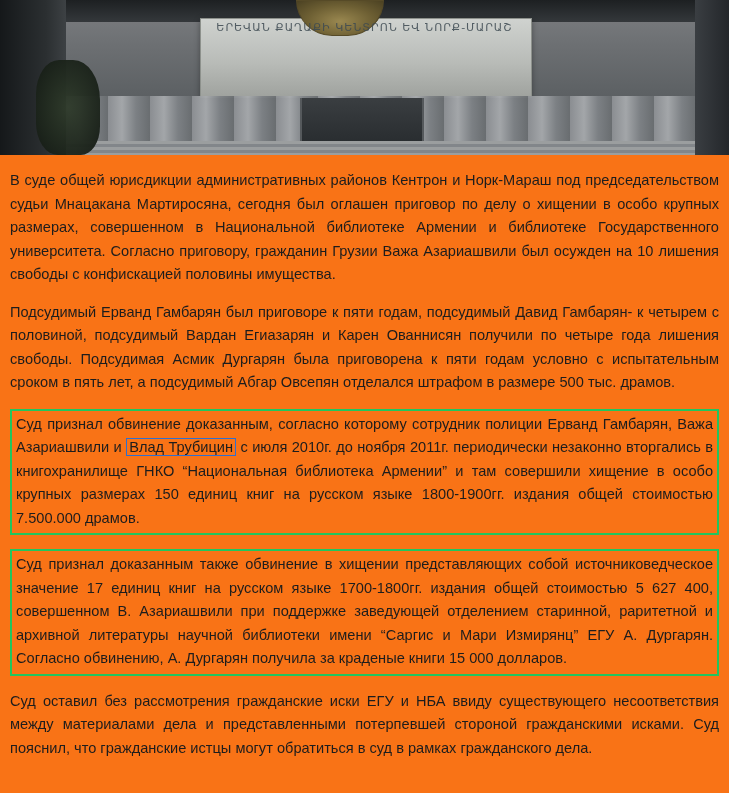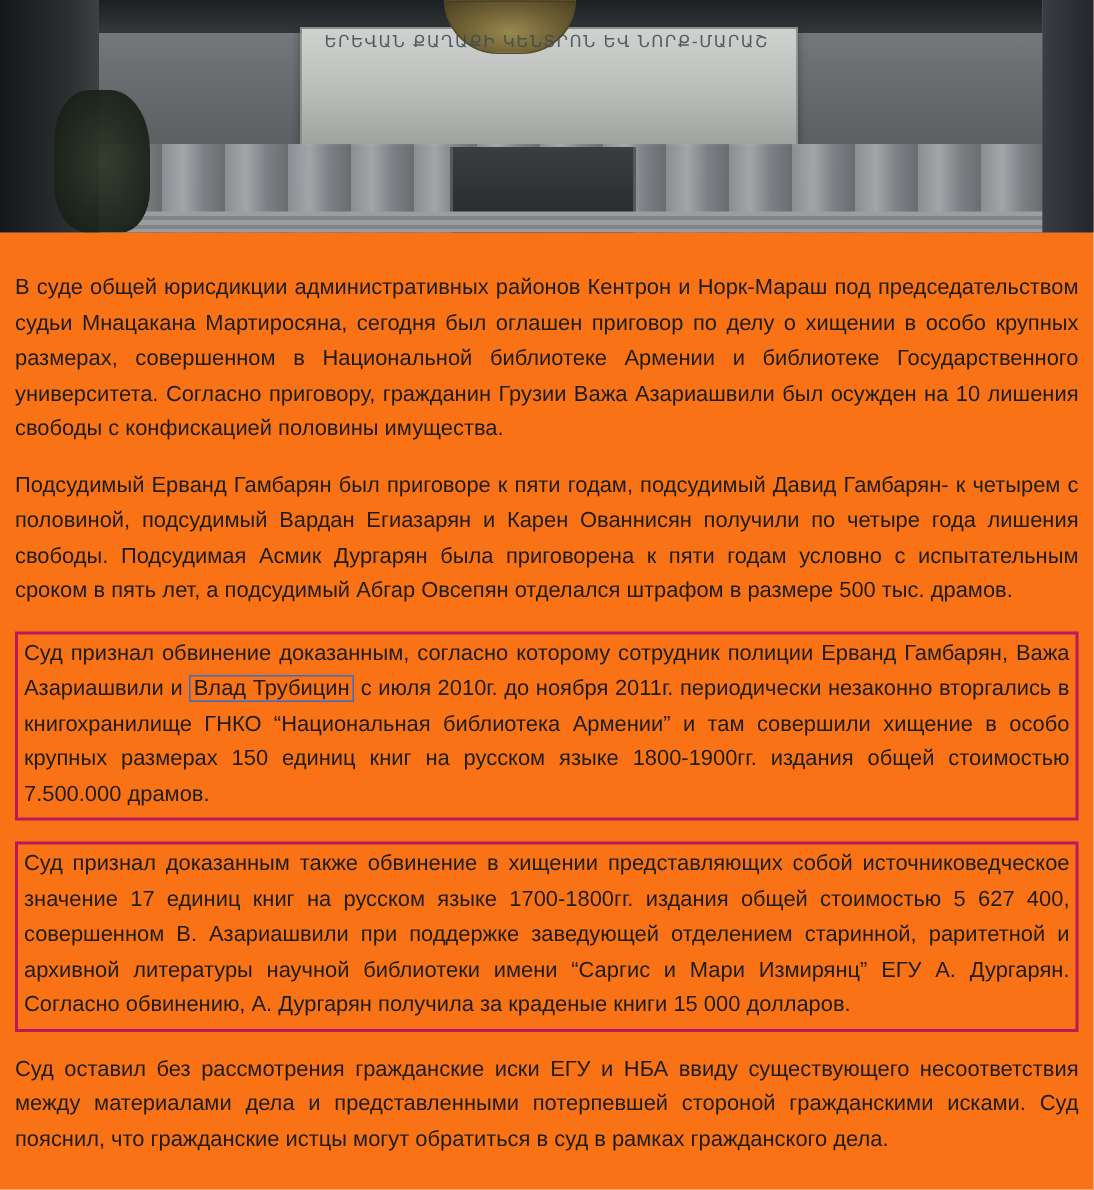--- a/index.html
+++ b/index.html
@@ -112,34 +112,34 @@
     position: absolute;
     left: 36px; top: 60px;
     width: 64px; height: 95px;
     background: radial-gradient(ellipse at 50% 50%, #2e3a2a 0%, #1b231a 70%, #131813 100%);
     border-radius: 36% 42% 30% 34%;
     opacity: 0.95;
   }
 
   
   .article {
-    padding: 26px 10px 0 10px;
+    padding: 14px 10px 0 10px;
   }
   .para {
     font-size: 14.6px;
     line-height: 23.5px;
     text-align: justify;
     margin: 0 0 14px 0;
     color: #1d1d1d;
     font-family: "Liberation Sans", sans-serif;
   }
   .para:last-child { margin-bottom: 0; }
 
   .boxed {
-    border: 2px solid #be185d;
+    border: 2px solid #22c55e;
     padding: 2px 4px 3px 4px;
     margin-bottom: 14px;
   }
   .boxed .para { margin-bottom: 0; }
 
   .hl-name {
     border: 1px solid #2f6fd0;
     padding: 0 2px;
   }
 </style>

